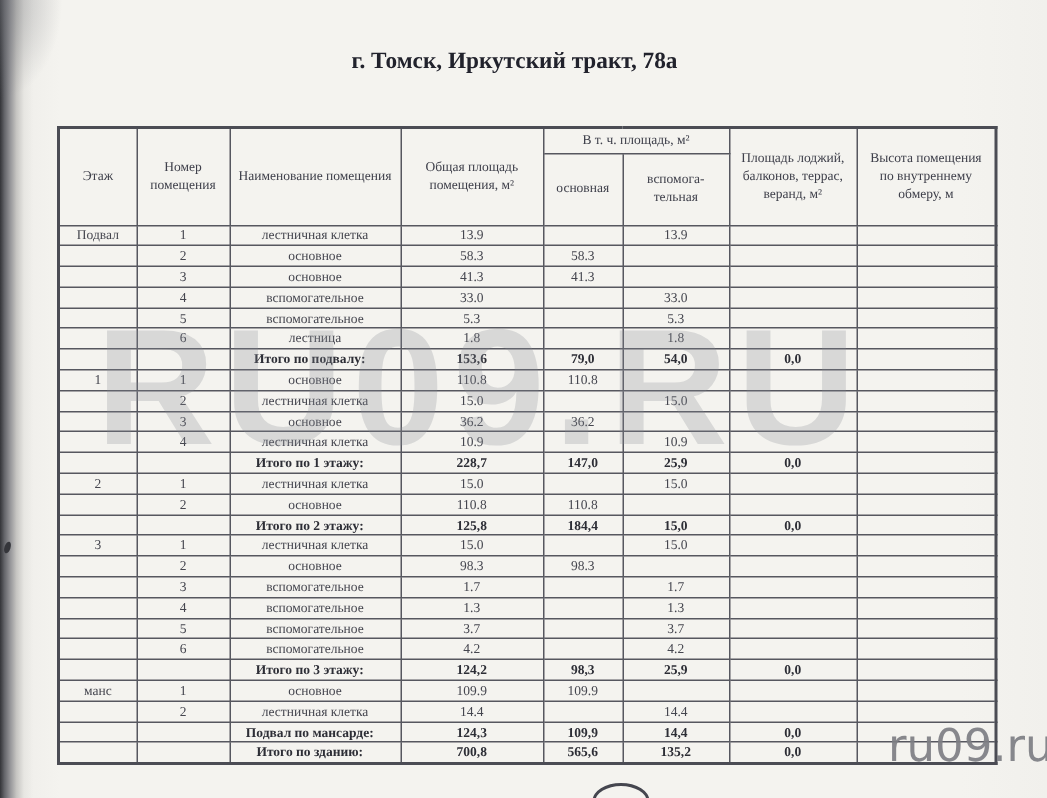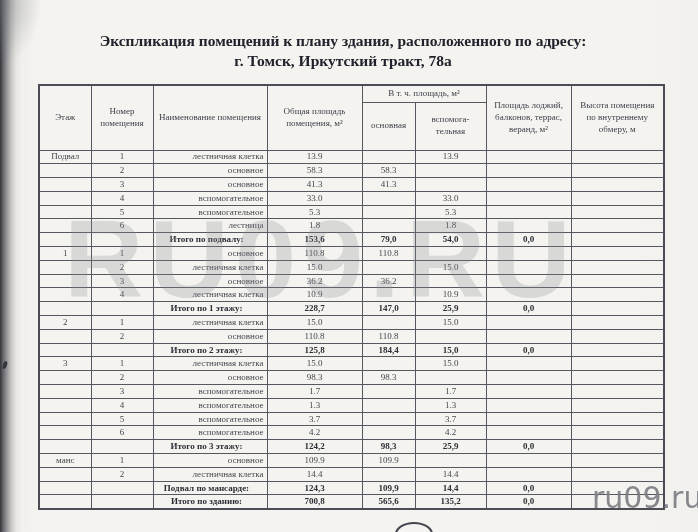--- a/index.html
+++ b/index.html
@@ -37,21 +37,21 @@
     overflow:hidden;white-space:nowrap;
   }
   table.expl th{
     font-weight:normal;text-align:center;line-height:1.3;
     white-space:normal;overflow-wrap:break-word;color:#3f404b;padding:1px 3px;
   }
   tr.hdr-top{height:17px;}
   tr.hdr-sub{height:48px;}
   tr.data-row{height:13.8px;line-height:1;font-family:Liberation Serif, serif;}
   td.col-floor, td.col-num, td.col-total, td.col-main, td.col-aux, td.col-balcony, td.col-height{text-align:center;}
-  td.col-name{text-align:right;padding-left:5px;}
+  td.col-name{text-align:center;padding-left:5px;}
   tr.total-row td{font-weight:bold;color:#2d2e36;}
   tr.total-row td.col-name{text-align:center;padding-right:10px;margin-left:25px;}
   .wm-center{
     position:absolute;left:64px;top:204px;
     font-family:"Liberation Sans", sans-serif;font-weight:bold;
     font-size:110px;letter-spacing:6px;line-height:1;white-space:nowrap;
     color:rgba(136,139,146,0.26);pointer-events:none;
   }
   .wm-corner{
     position:absolute;left:592px;top:483px;
@@ -66,21 +66,20 @@
 </style>
 </head>
 <body>
 
 <div class="page">
   <div class="scan-edge"></div>
   <div class="corner-shade"></div>
   <div class="speck"></div>
 
   <div class="title">
-    <div>Экспликация помещений к плану здания, расположенного по адресу:</div>
     <div>г. Томск, Иркутский тракт, 78а</div>
   </div>
 
   <table class="expl">
     <colgroup>
       <col style="width:52px">
         <col style="width:62px">
         <col style="width:114px">
         <col style="width:95px">
       <col style="width:53px">

